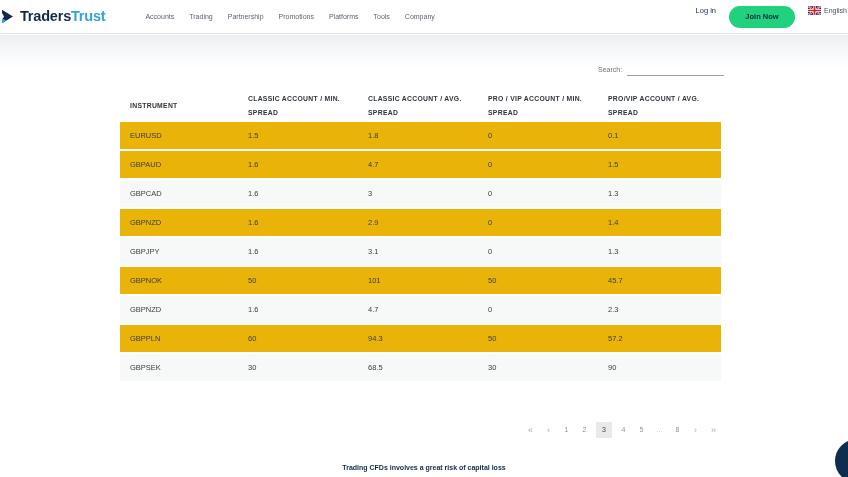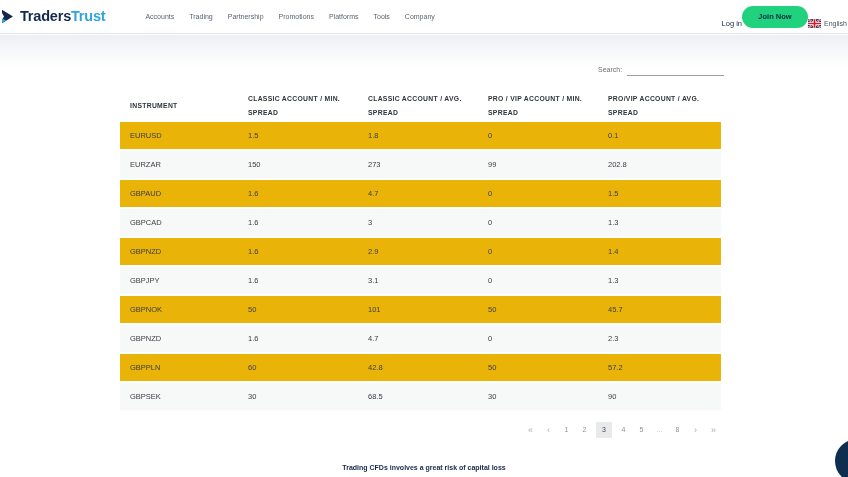--- a/index.html
+++ b/index.html
@@ -13,21 +13,21 @@
             border-bottom:1px solid #e2e6ea; padding-left:6px; }
   .logo { display:flex; align-items:flex-start; margin-left:-4px; }
   .logo svg { display:block; }
   .logo-text { font-size:14.5px; font-weight:700; letter-spacing:-0.2px; margin-left:2px; }
   .logo-text .p1 { color:#13294b; }
   .logo-text .p2 { color:#2ea3dd; font-weight:600; }
 
   .nav { display:flex; gap:15px; margin-left:40px; }
   .nav span { font-size:7px; color:#5b6472; cursor:pointer; white-space:nowrap; }
 
-  .header-right { margin-left:auto; display:flex; align-items:flex-end; }
+  .header-right { margin-left:auto; display:flex; align-items:flex-start; gap:13px; }
   .login { font-size:7.5px; color:#13294b; cursor:pointer; }
   .join-btn { width:66px; height:22px; border:none; border-radius:11px;
               background:#20d17d; color:#0e2a47; font-size:7.5px; font-weight:700;
               font-family:"Liberation Sans", sans-serif; cursor:pointer; }
   .lang { display:flex; align-items:center; gap:3px; font-size:7px; color:#4a5閉160; color:#4a5160;
           white-space:nowrap; width:40px; overflow:hidden; flex-shrink:0; }
   .lang svg { flex-shrink:0; display:block; }
 
   
   .fade { position:absolute; top:35px; left:0; width:848px; height:32px;
@@ -130,27 +130,20 @@
       <div class="tcell">Pro/VIP Account / Avg. Spread</div>
     </div>
     <div>
         <div class="trow odd">
           <div class="tcell">EURUSD</div>
           <div class="tcell">1.5</div>
           <div class="tcell">1.8</div>
           <div class="tcell">0</div>
           <div class="tcell">0.1</div>
         </div>
-        <div class="trow even">
-          <div class="tcell">EURZAR</div>
-          <div class="tcell">150</div>
-          <div class="tcell">273</div>
-          <div class="tcell">99</div>
-          <div class="tcell">202.8</div>
-        </div>
         <div class="trow odd">
           <div class="tcell">GBPAUD</div>
           <div class="tcell">1.6</div>
           <div class="tcell">4.7</div>
           <div class="tcell">0</div>
           <div class="tcell">1.5</div>
         </div>
         <div class="trow even">
           <div class="tcell">GBPCAD</div>
           <div class="tcell">1.6</div>
@@ -182,21 +175,21 @@
         <div class="trow even">
           <div class="tcell">GBPNZD</div>
           <div class="tcell">1.6</div>
           <div class="tcell">4.7</div>
           <div class="tcell">0</div>
           <div class="tcell">2.3</div>
         </div>
         <div class="trow odd">
           <div class="tcell">GBPPLN</div>
           <div class="tcell">60</div>
-          <div class="tcell">42.8</div>
+          <div class="tcell">94.3</div>
           <div class="tcell">50</div>
           <div class="tcell">57.2</div>
         </div>
         <div class="trow even">
           <div class="tcell">GBPSEK</div>
           <div class="tcell">30</div>
           <div class="tcell">68.5</div>
           <div class="tcell">30</div>
           <div class="tcell">90</div>
         </div>

